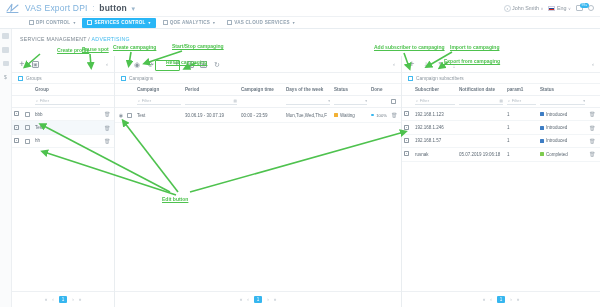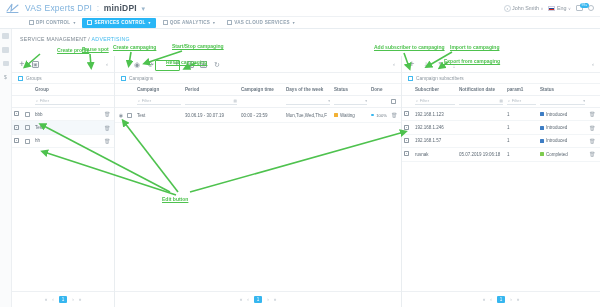--- a/index.html
+++ b/index.html
@@ -180,23 +180,23 @@
 <body>
 
 <div id="app">
 
   <div class="topbar">
     <svg class="logo-mark" viewBox="0 0 14 12">
       <path d="M1 9 L6 2 L5 9 L12 3" stroke="#8ab4dd" stroke-width="1.1" fill="none" stroke-linecap="round"></path>
       <path d="M1 10.5 L12 10.5" stroke="#8ab4dd" stroke-width="1" stroke-linecap="round"></path>
     </svg>
     <div class="brand">
-      <span>VAS Experts DPI</span>
+      <span>VAS Export DPI</span>
       <span class="sep">:</span>
-      <span class="sub">miniDPI</span>
+      <span class="sub">button</span>
       <span class="caret">▾</span>
     </div>
 
     <div class="topbar-right">
       <div class="tb-item">
         <span class="avatar-sm">◑</span>
         <span>John Smith</span>
         <span class="caret-sm">∨</span>
       </div>
       <div class="tb-item">

